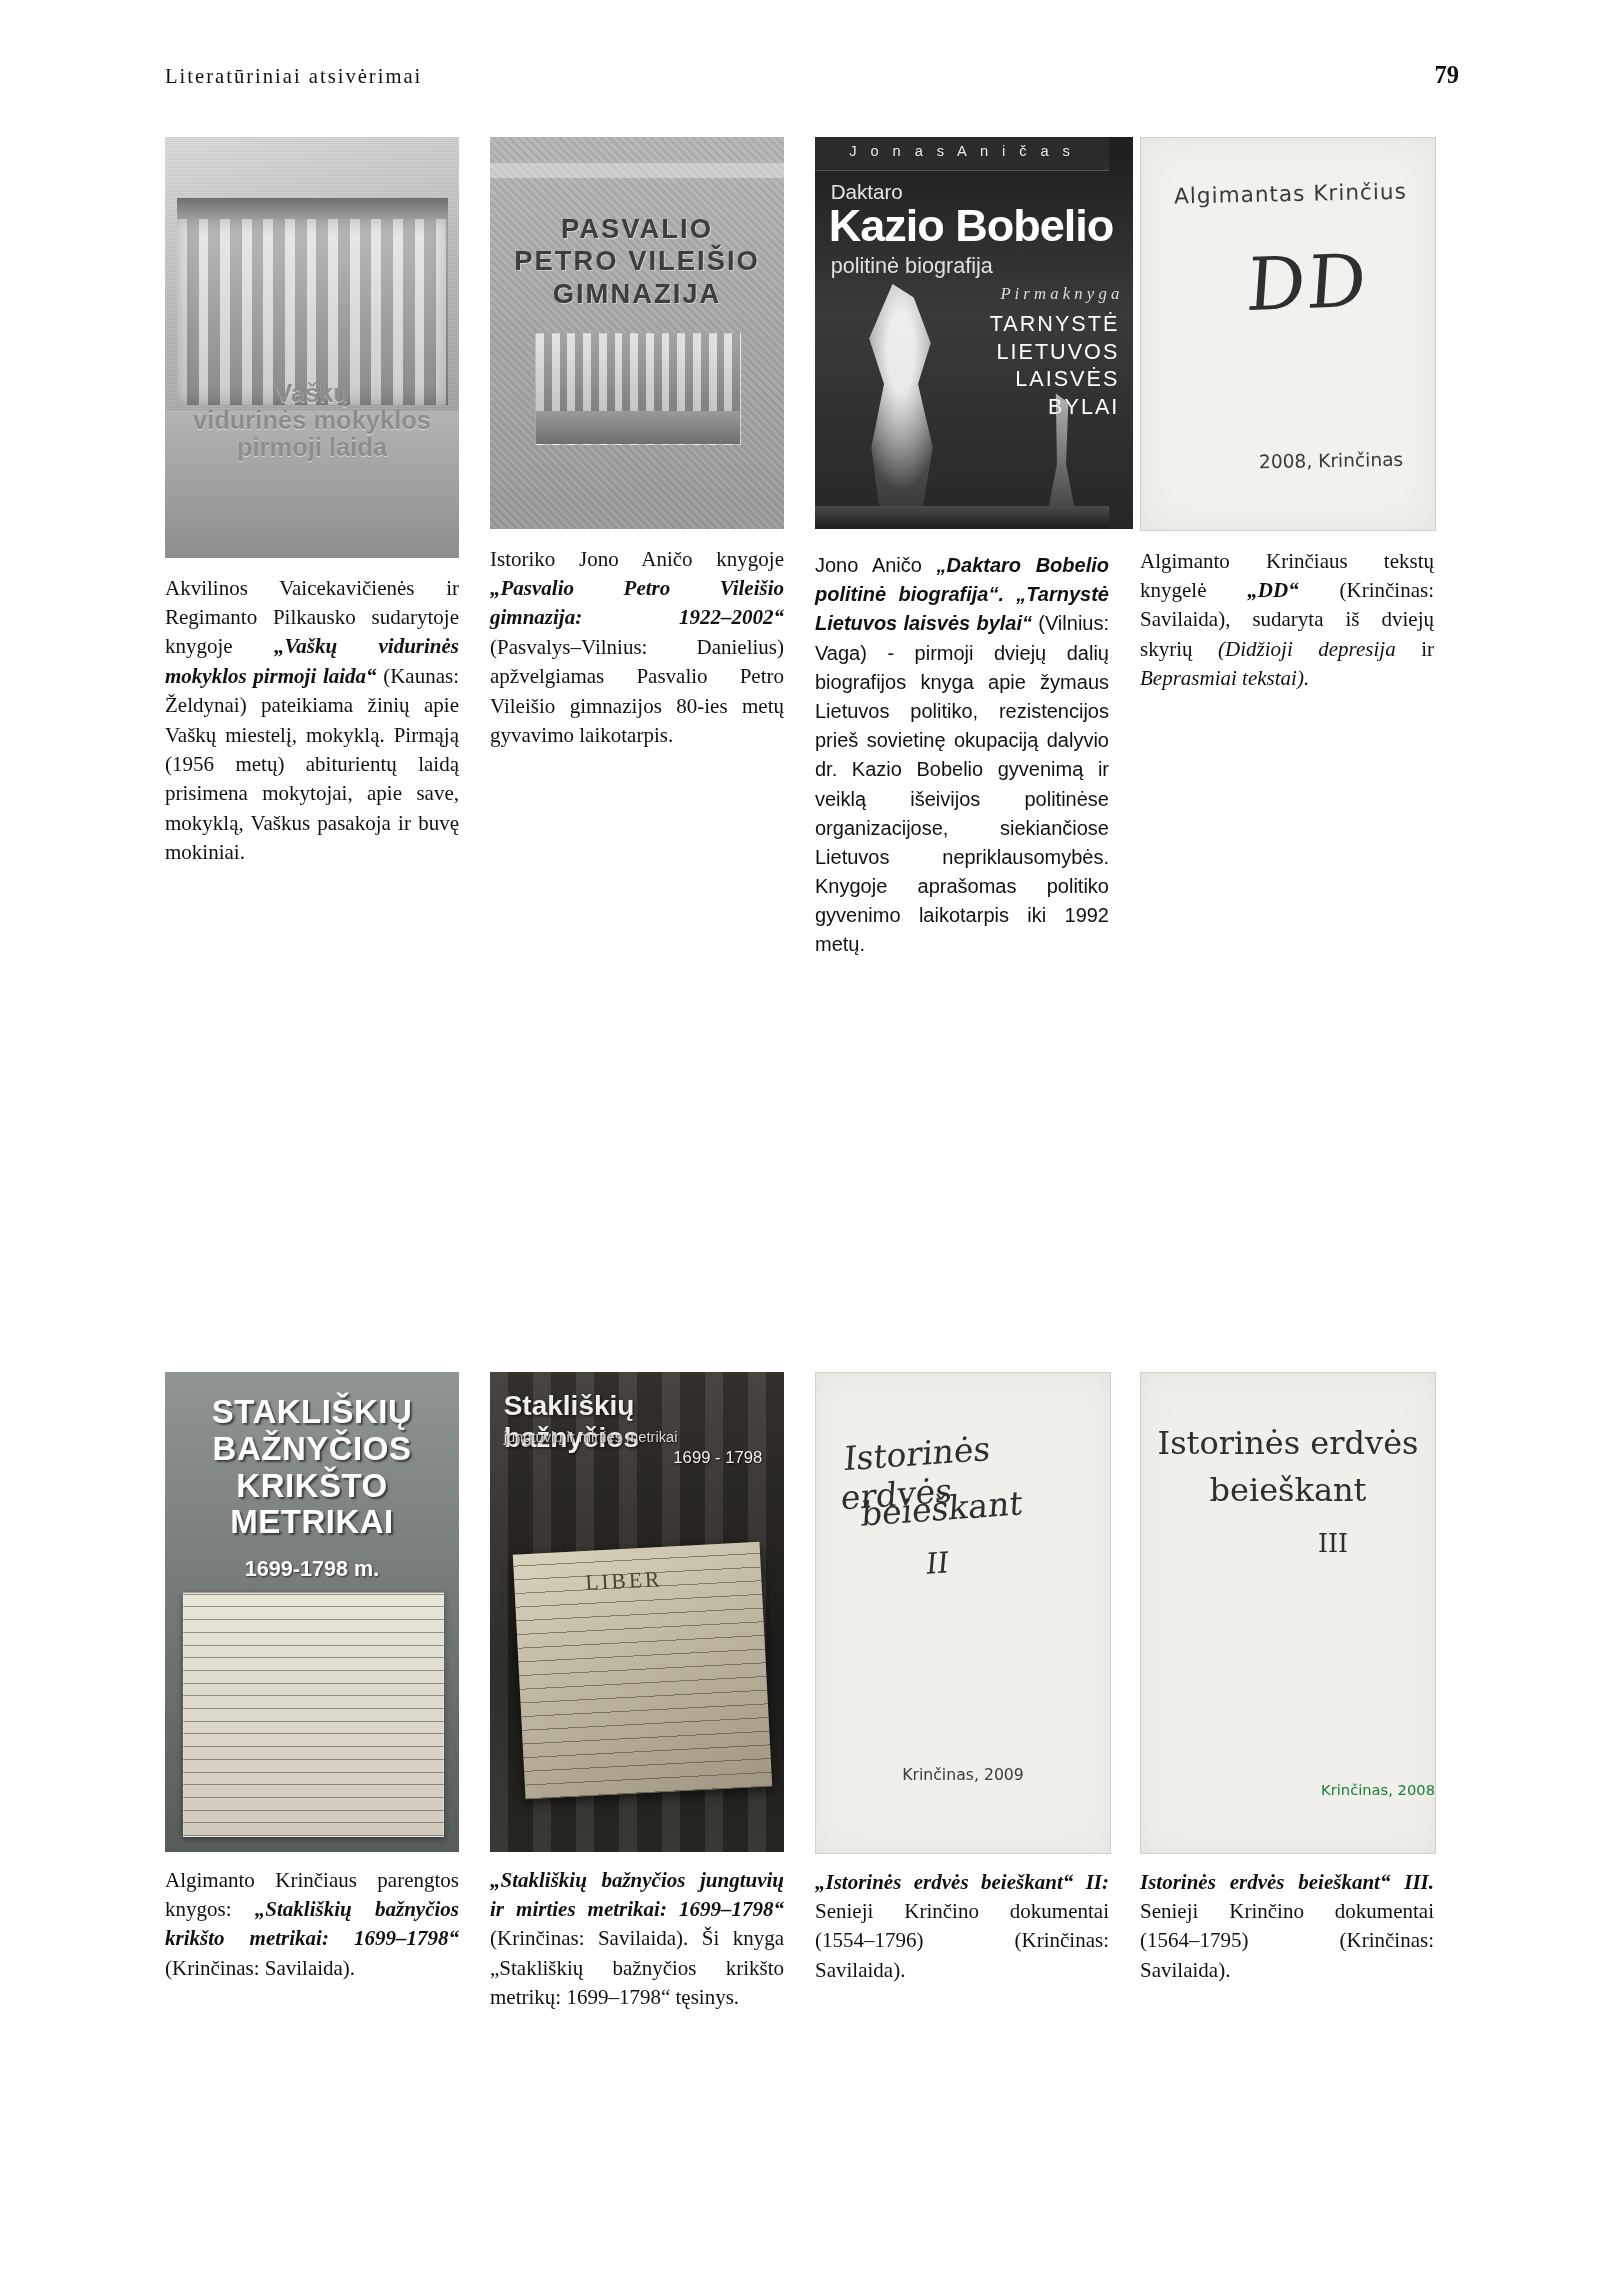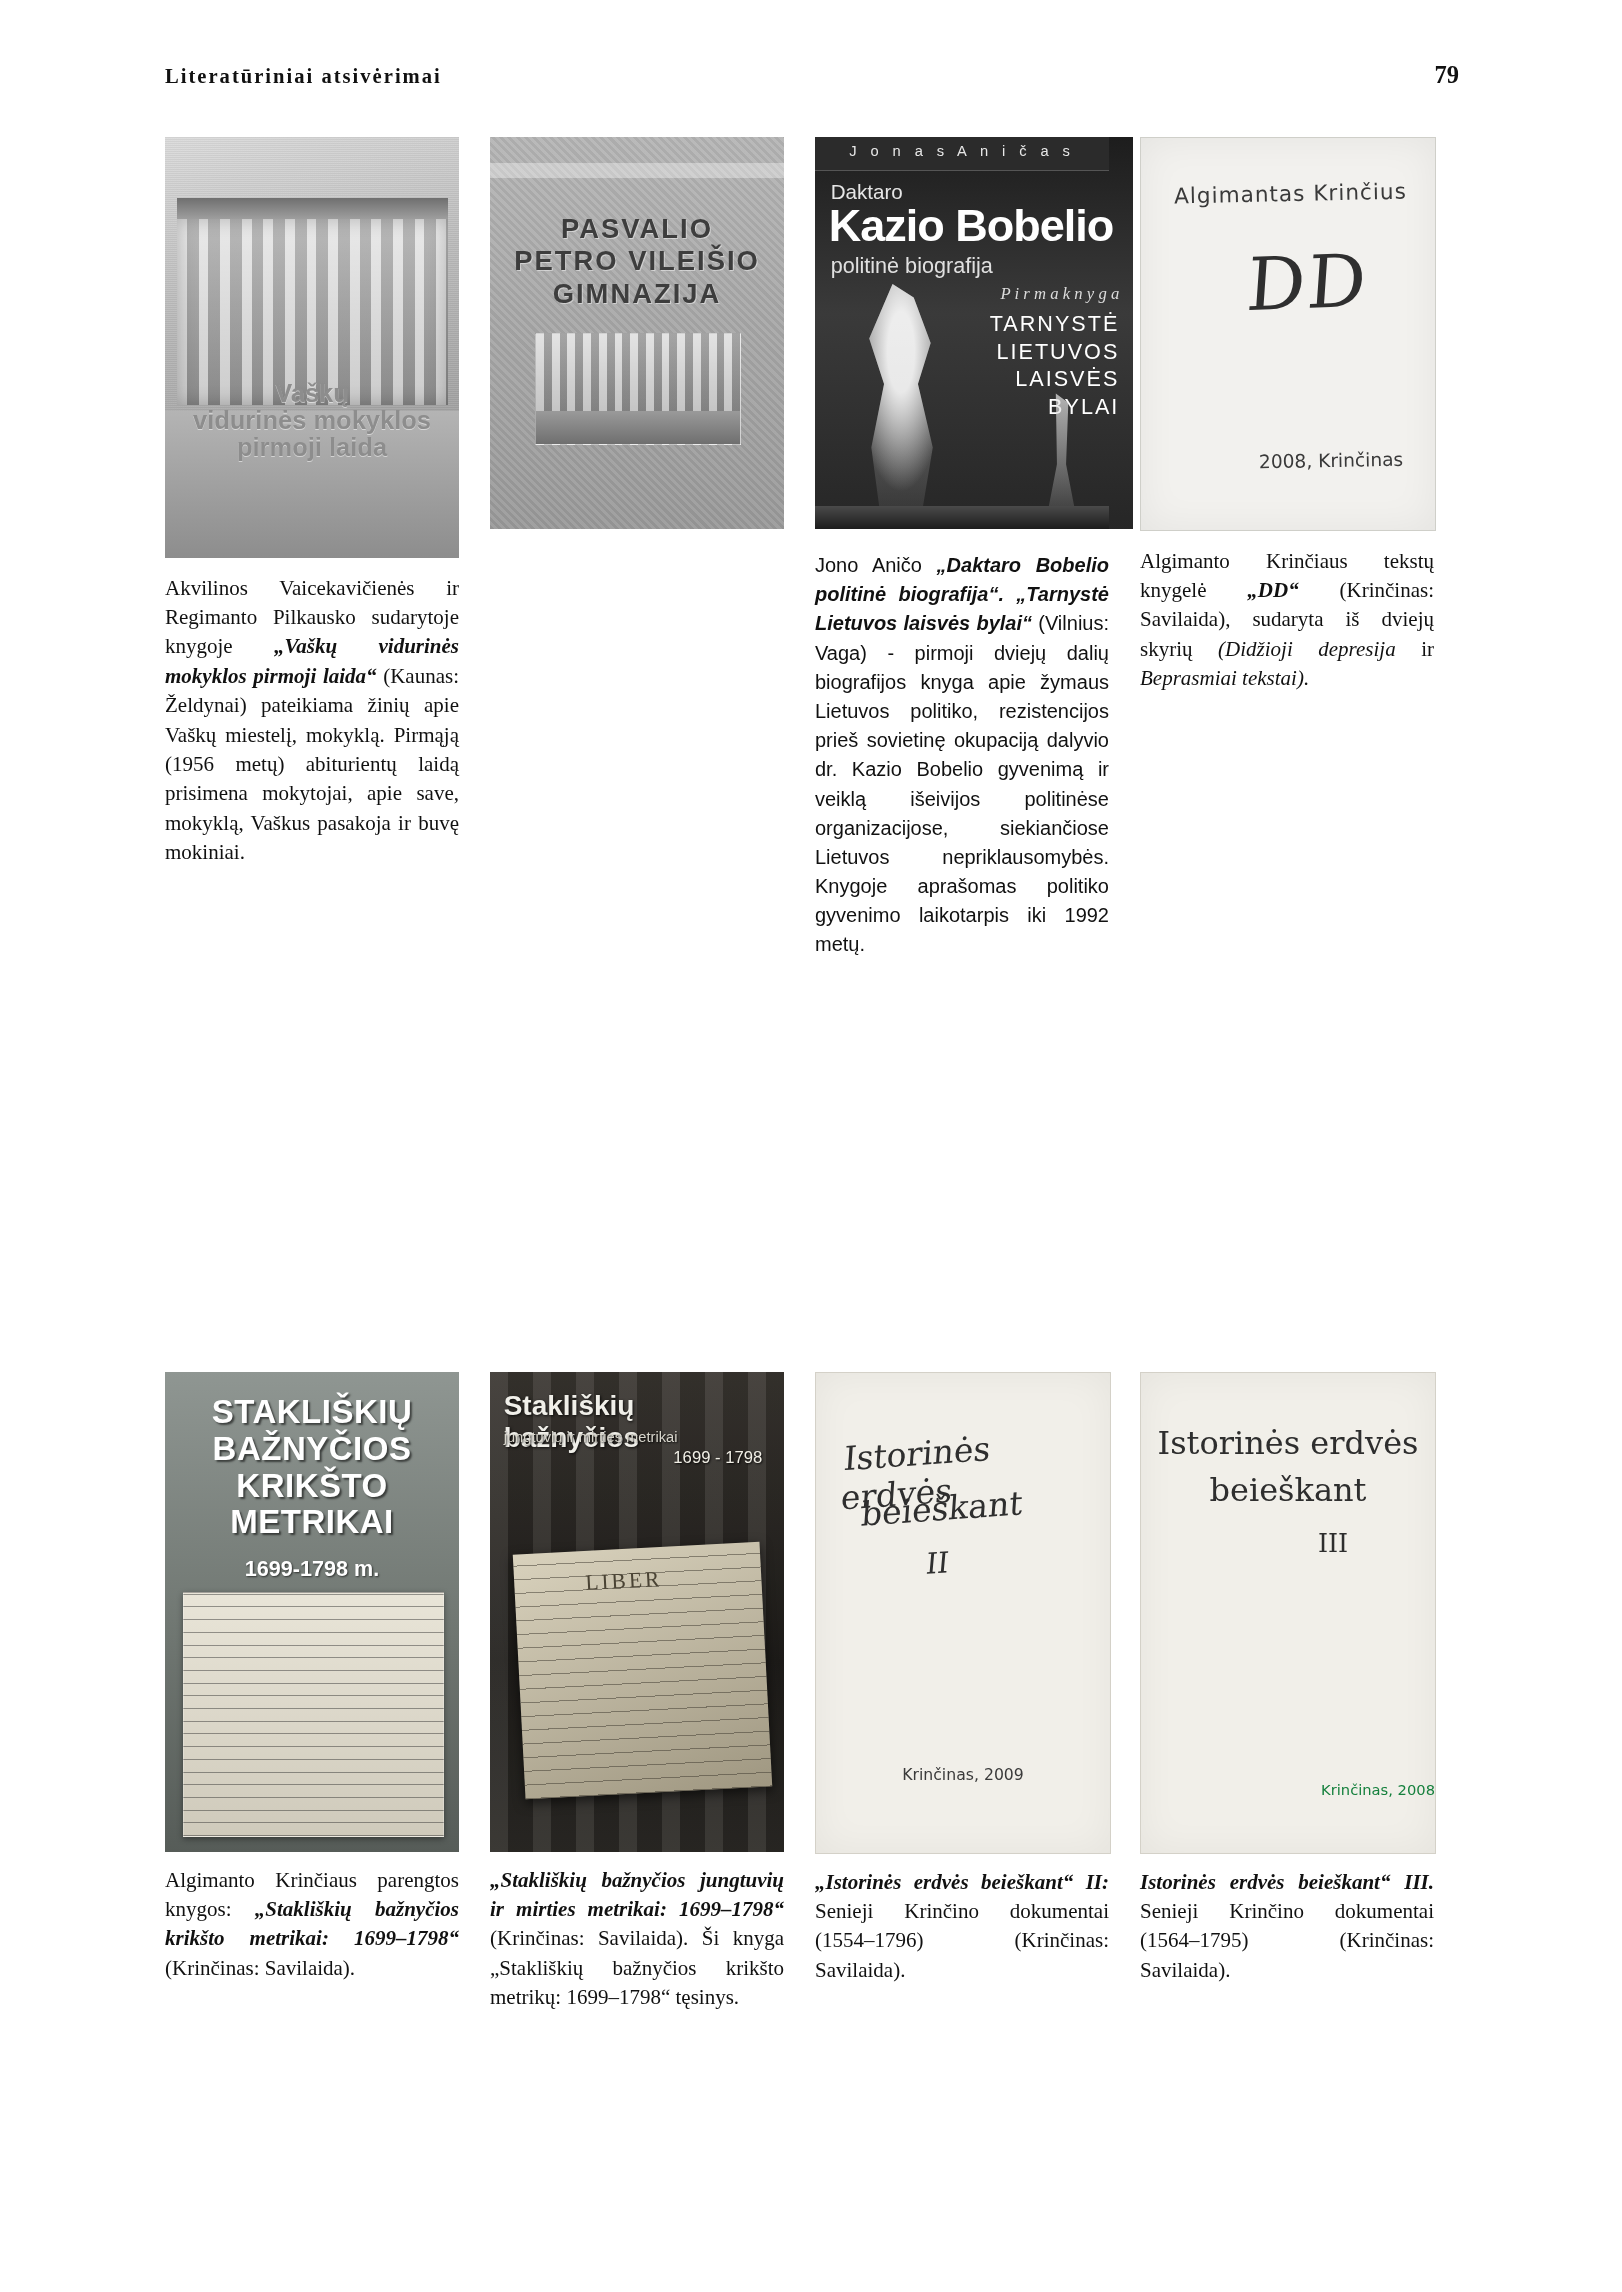--- a/index.html
+++ b/index.html
@@ -17,21 +17,21 @@
   }
   
   .runhead {
     position:absolute;
     left:165px; top:61px; width:1294px;
     display:flex; align-items:baseline; justify-content:space-between;
     font-family:"Liberation Serif", serif;
   }
   .runhead .rh-title {
     font-size:20.6px;
-    font-weight:bold;
+    font-weight:normal;
     letter-spacing:2px;
   }
   .runhead .rh-page {
     font-size:24.5px;
     font-weight:bold;
     letter-spacing:0px;
   }
 
   
   .row {
@@ -360,20 +360,23 @@
       <div class="caption cap-c1">
         <span>Akvilinos Vaicekavičienės ir Regimanto Pilkausko sudarytoje knygoje </span><span class="bi">„Vaškų vidurinės mokyklos pirmoji laida“</span><span> (Kaunas: Želdynai) pateikiama žinių apie Vaškų miestelį, mokyklą. Pirmąją (1956 metų) abiturientų laidą prisimena mokytojai, apie save, mokyklą, Vaškus pasakoja ir buvę mokiniai.</span>
       </div>
     </div>
 
     <div class="cell">
       <div class="cover cov2">
         <div class="band"></div>
         <div class="t1">PASVALIO<br>PETRO VILEIŠIO<br>GIMNAZIJA</div>
         <div class="photo"></div>
+      </div>
+      <div class="caption cap-c2">
+        <span>Istoriko Jono Aničo knygoje </span><span class="bi">„Pasvalio Petro Vileišio gimnazija: 1922–2002“</span><span> (Pasvalys–Vilnius: Danielius) apžvelgiamas Pasvalio Petro Vileišio gimnazijos 80-ies metų gyvavimo laikotarpis.</span>
       </div>
     </div>
 
     <div class="cell">
       <div class="cover cov3">
         <div class="topbar"></div>
         <div class="author">J o n a s   A n i č a s</div>
         <div class="l1">Daktaro</div>
         <div class="l2">Kazio Bobelio</div>
         <div class="l3">politinė biografija</div>

